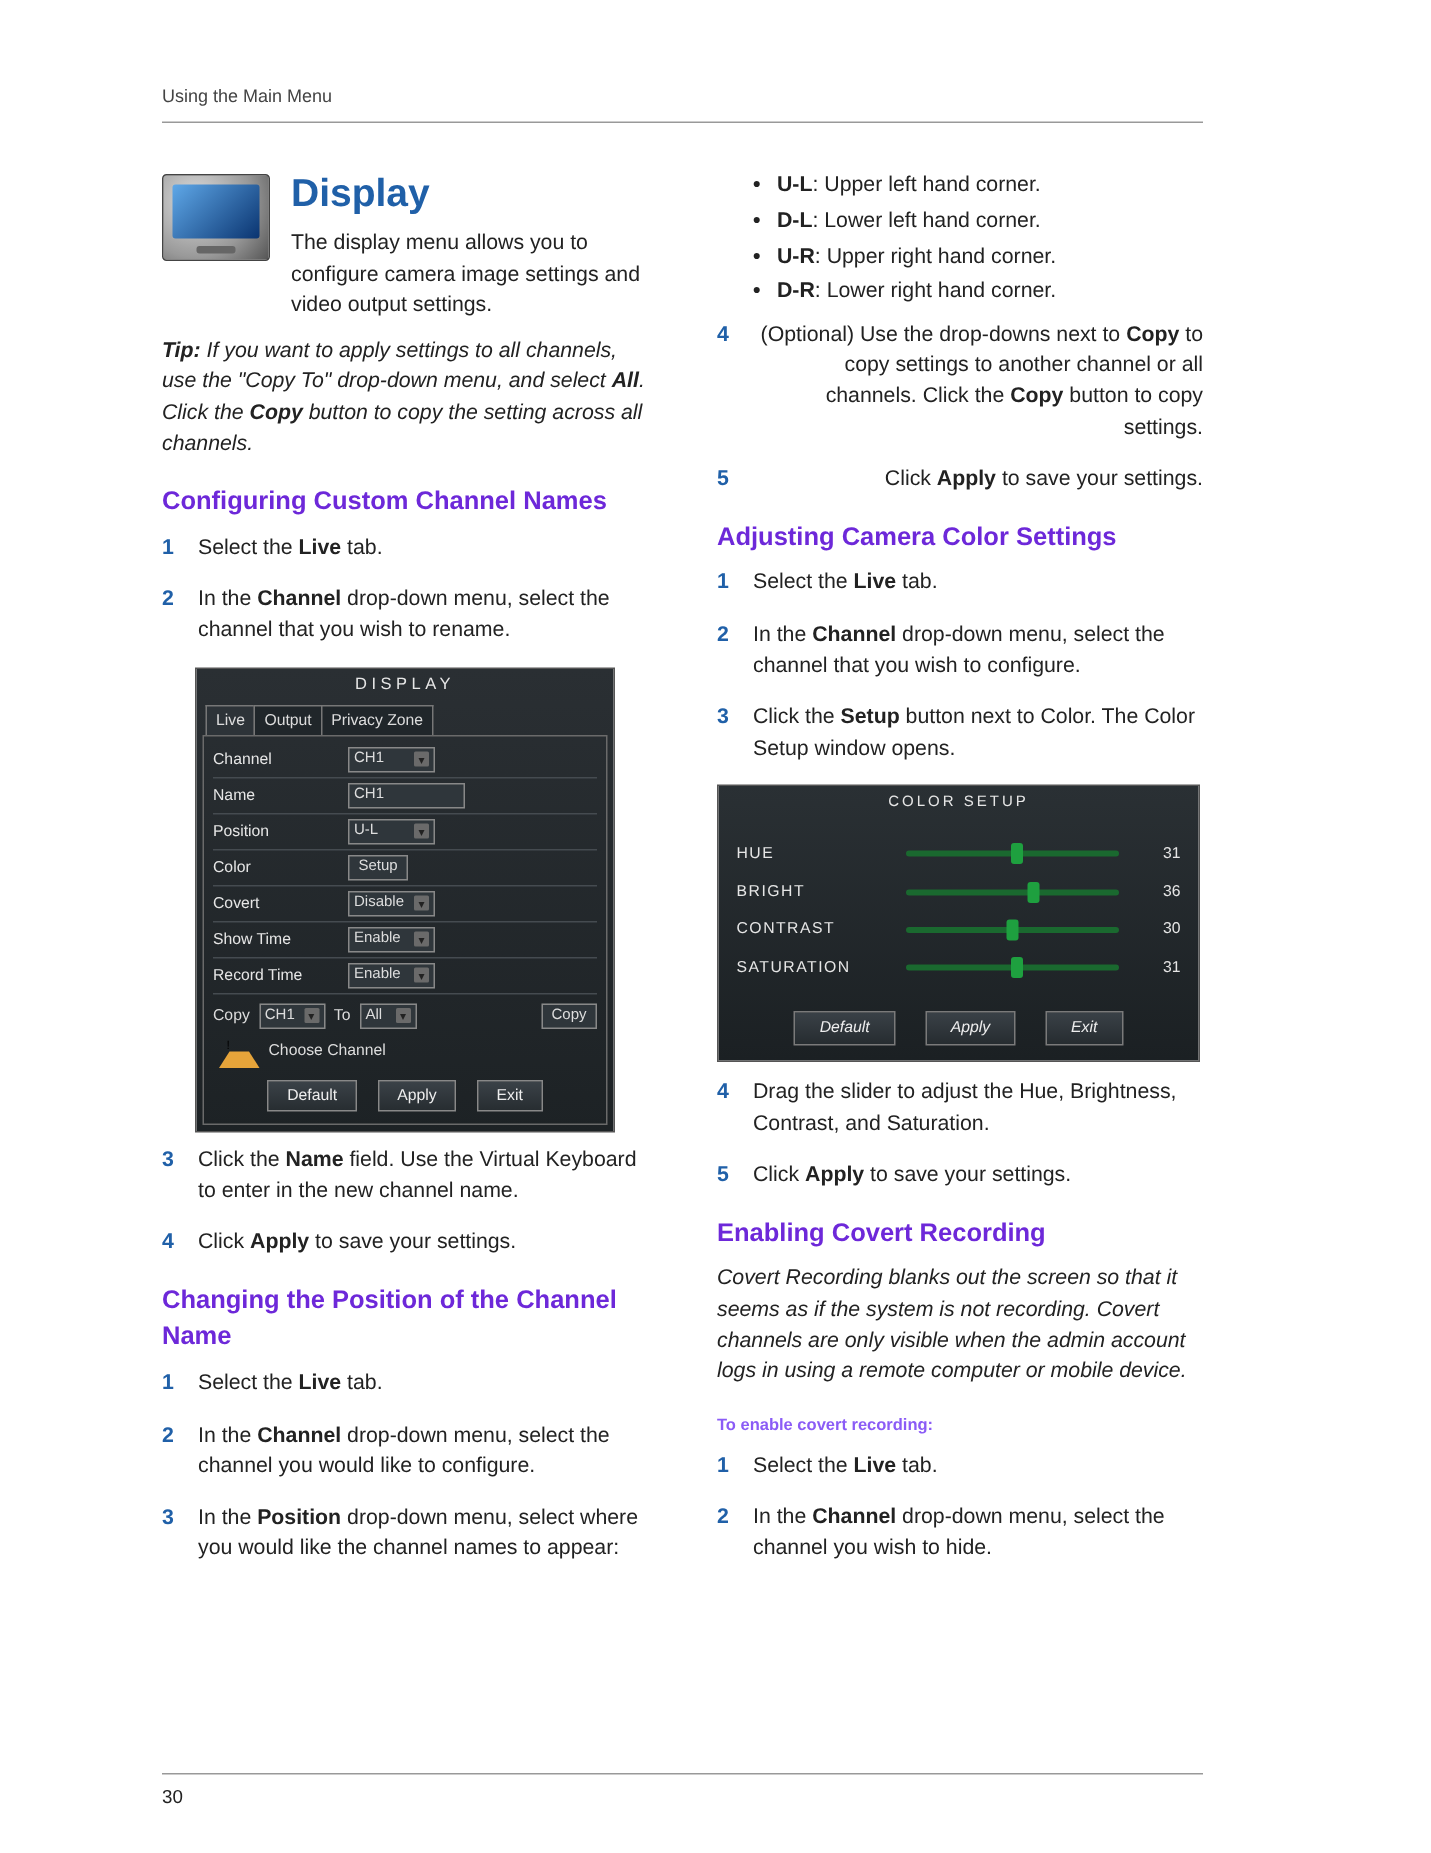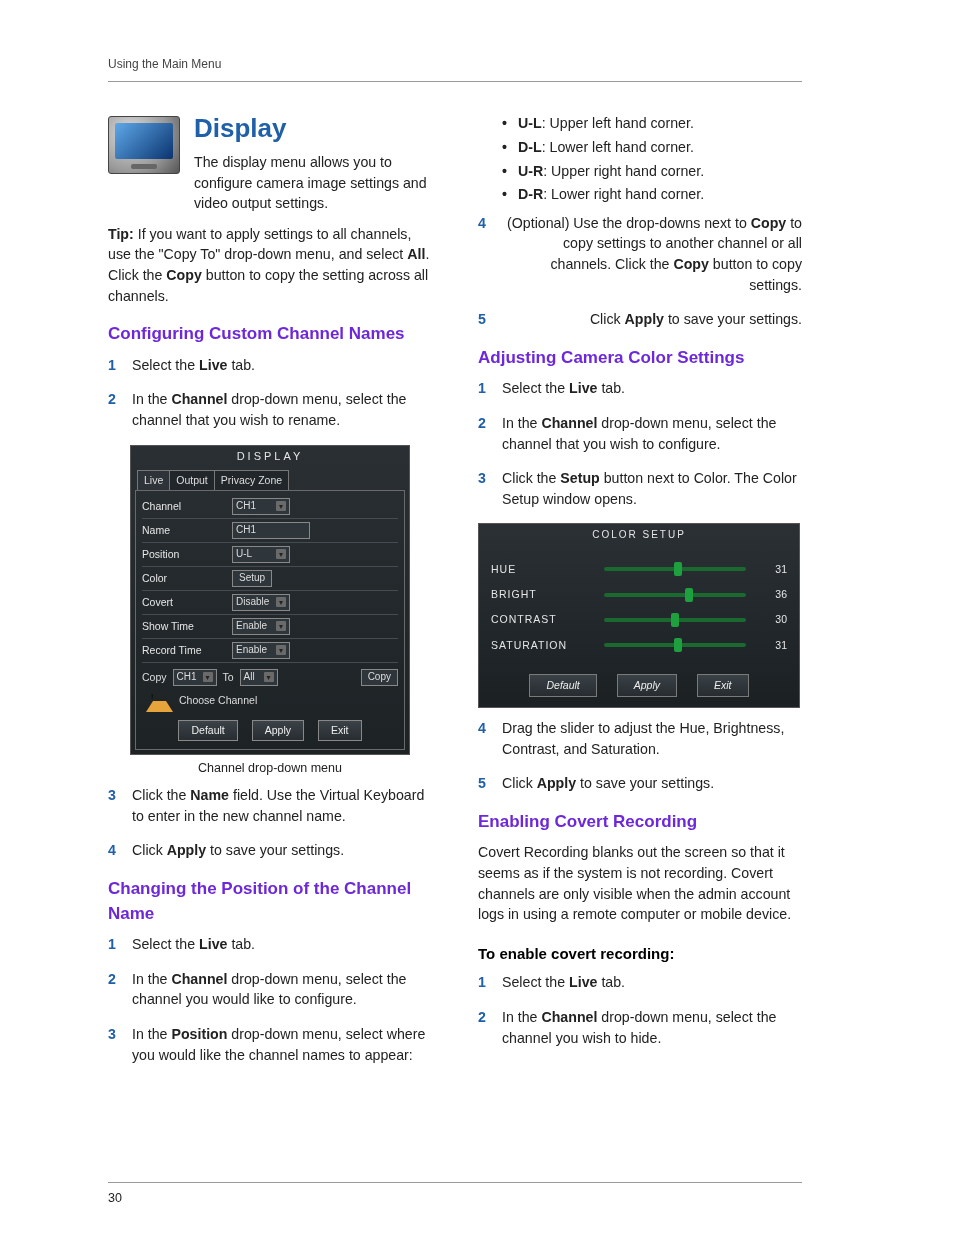--- a/index.html
+++ b/index.html
@@ -64,26 +64,26 @@
     background: #666;
     border-radius: 2px;
   }
   h2.sub {
     font-size: 17px;
     font-weight: 700;
     margin: 16px 0 4px 0;
     color: #6d28d9;
   }
   h3.sub3 {
-    font-size: 15px;
+    font-size: 11px;
     font-weight: 700;
     margin: 18px 0 4px 0;
-    color: #000000;
-  }
-  p { margin: 8px 0; }
+    color: #8b5cf6;
+  }
+  p { margin: 8px 0; font-style: italic; }
   ol.steps {
     list-style: none;
     padding: 0;
     margin: 0;
     counter-reset: step;
   }
   ol.steps > li {
     counter-increment: step;
     position: relative;
     padding-left: 24px;
@@ -381,21 +381,20 @@
               <span>Choose Channel</span>
             </div>
             <div class="dlg-btns">
               <div class="dlg-btn">Default</div>
               <div class="dlg-btn">Apply</div>
               <div class="dlg-btn">Exit</div>
             </div>
           </div>
         </div>
       </div>
-      <div class="fig-caption">Channel drop-down menu</div>
 
       <ol class="steps" start="3" style="counter-reset: step 2;">
         <li><span>Click the </span><b>Name</b><span> field. Use the Virtual Keyboard to enter in the new channel name.</span></li>
         <li><span>Click </span><b>Apply</b><span> to save your settings.</span></li>
       </ol>
 
       <h2 class="sub">Changing the Position of the Channel Name</h2>
       <ol class="steps">
         <li><span>Select the </span><b>Live</b><span> tab.</span></li>
         <li><span>In the </span><b>Channel</b><span> drop-down menu, select the channel you would like to configure.</span></li>

